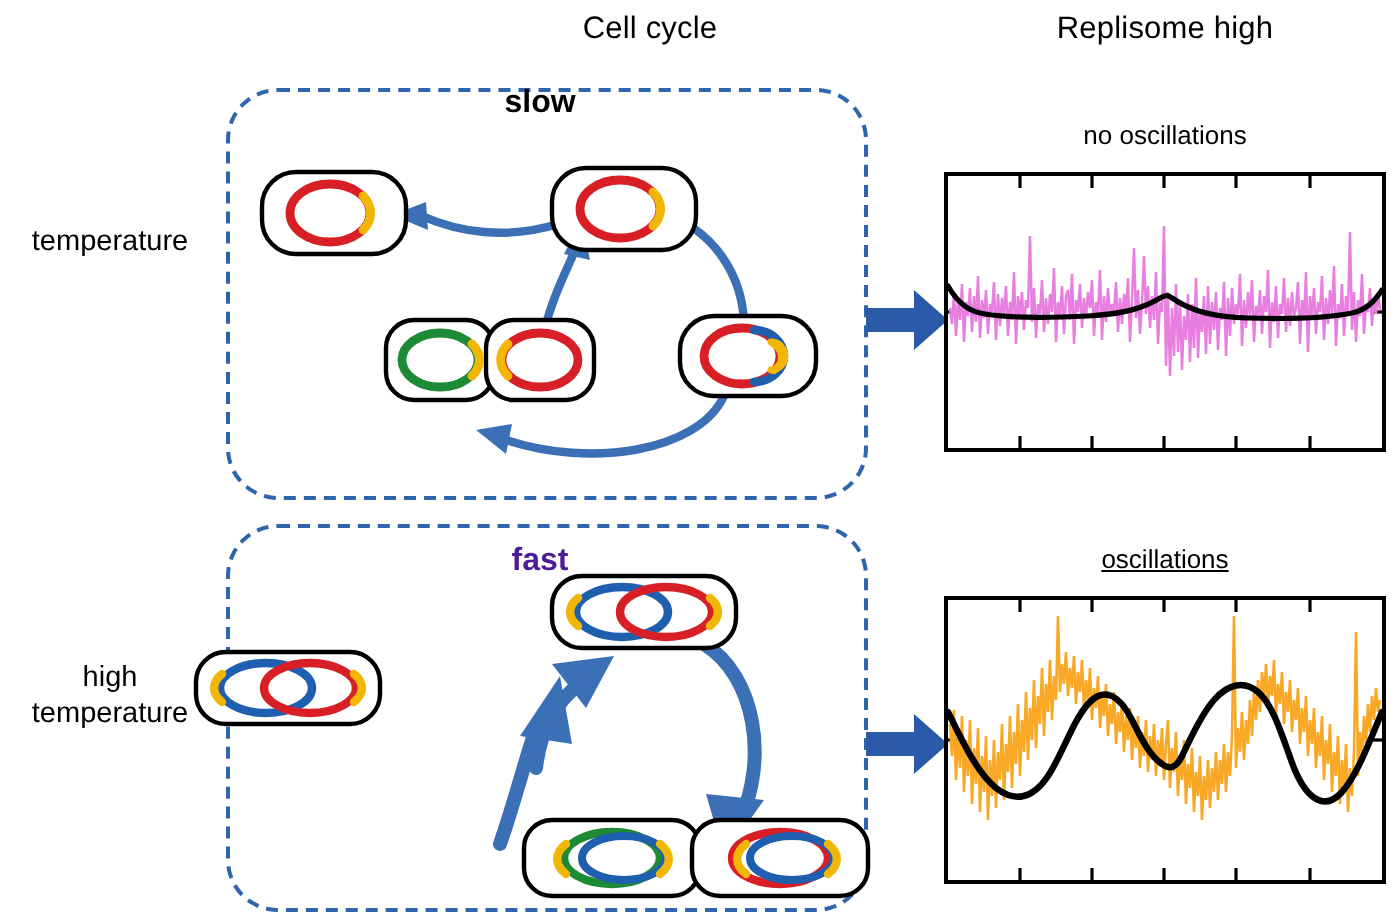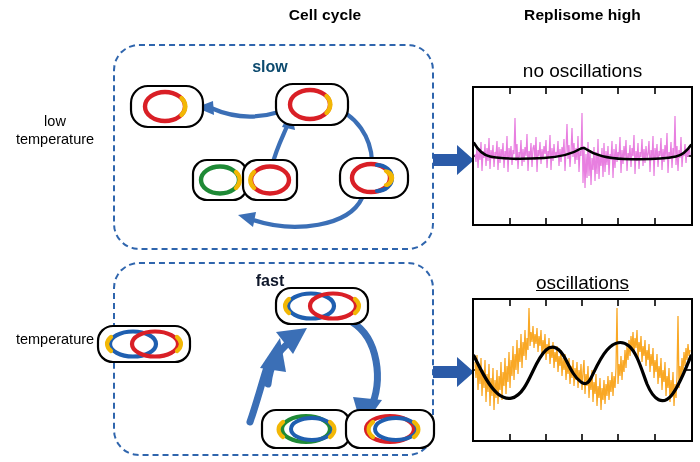--- a/index.html
+++ b/index.html
@@ -3,48 +3,47 @@
 <meta charset="utf-8">
 <style>
   html,body{margin:0;padding:0;background:#ffffff;}
   body{
     width:700px;height:462px;position:relative;overflow:hidden;
     font-family:"Liberation Sans","DejaVu Sans",sans-serif;
     color:#000;
   }
   .abs{position:absolute;}
   .hdr{
-    font-size:15.5px;font-weight:bold;text-align:center;letter-spacing:.1px;
-  }
-  .sublbl{font-size:19px;text-align:center;}
+    font-size:15.5px;font-weight:normal;text-align:center;letter-spacing:.1px;
+  }
+  .sublbl{font-size:13px;text-align:center;}
   .sidelbl{font-size:14.5px;text-align:center;line-height:1.25;}
   .phase{
     font-size:16px;font-weight:bold;text-align:center;
   }
   .dashbox{
     border:2.4px dashed #2f65ad;border-radius:26px;background:transparent;
   }
   svg{display:block;overflow:visible;}
   .plotframe{border:2px solid #000;background:#fff;box-sizing:border-box;}
 </style>
 </head>
 <body>
 
 <div class="abs hdr" style="left:180px;top:6px;width:290px;">Cell cycle</div>
 
 <div class="abs hdr" style="left:470px;top:6px;width:225px;">Replisome high</div>
 
 <div class="abs sidelbl" style="left:2px;top:112px;width:106px;">
-  <div>low</div>
   <div>temperature</div>
 </div>
 
 <div class="abs dashbox" style="left:113px;top:44px;width:317px;height:202px;"></div>
 
-<div class="abs phase" style="left:200px;top:58px;width:140px;color:#0c4a6e;">slow</div>
+<div class="abs phase" style="left:200px;top:43px;width:140px;color:#000000;">slow</div>
 
 <svg class="abs" style="left:113px;top:44px;" width="317" height="202" viewBox="0 0 317 202">
 
   <g>
     <path d="M 166 68 C 140 76 116 72 98 64" fill="none" stroke="#3b6fb6" stroke-width="4.2" stroke-linecap="round"></path>
     <path d="M 100 57 L 83 63.5 L 101 71 Z" fill="#3b6fb6"></path>
   </g>
 
   <g>
     <path d="M 216 62 C 245 70 258 95 259 117" fill="none" stroke="#3b6fb6" stroke-width="4.2" stroke-linecap="round"></path>
@@ -113,26 +112,27 @@
       <line x1="181" y1="136" x2="181" y2="130"></line>
       <line x1="0" y1="68" x2="5" y2="68"></line>
         <line x1="217" y1="68" x2="212" y2="68"></line>
     </g>
     <path fill="none" stroke="#e87fe0" stroke-width="1.25" d="M1 66 L2 74 L3 58 L4 80 L5 61 L6 72 L7 54 L8 83 L9 63 L10 70 L11 56 L12 78 L13 60 L14 73 L15 50 L16 81 L17 62 L18 71 L19 57 L20 79 L21 64 L22 68 L23 53 L24 82 L25 59 L26 75 L27 61 L28 69 L29 55 L30 80 L31 63 L32 72 L33 48 L34 84 L35 60 L36 70 L37 58 L38 77 L39 62 L40 66 L41 30 L42 73 L43 56 L44 81 L45 64 L46 69 L47 52 L48 78 L49 61 L50 74 L51 59 L52 68 L53 46 L54 83 L55 63 L56 70 L57 55 L58 79 L59 60 L60 57 L61 72 L62 49 L63 84 L64 62 L65 68 L66 54 L67 76 L68 61 L69 71 L70 58 L71 66 L72 52 L73 80 L74 63 L75 69 L76 47 L77 82 L78 60 L79 73 L80 56 L81 70 L82 64 L83 68 L84 53 L85 78 L86 61 L87 74 L88 59 L89 67 L90 51 L91 83 L92 62 L93 36 L94 71 L95 57 L96 79 L97 64 L98 40 L99 69 L100 55 L101 76 L102 60 L103 72 L104 48 L105 84 L106 63 L107 68 L108 25 L109 95 L110 58 L111 100 L112 66 L113 90 L114 54 L115 88 L116 62 L117 97 L118 70 L119 82 L120 59 L121 93 L122 64 L123 86 L124 51 L125 91 L126 67 L127 78 L128 60 L129 89 L130 55 L131 84 L132 63 L133 77 L134 58 L135 87 L136 66 L137 72 L138 53 L139 90 L140 61 L141 80 L142 56 L143 74 L144 64 L145 69 L146 49 L147 85 L148 62 L149 76 L150 58 L151 70 L152 52 L153 83 L154 65 L155 71 L156 57 L157 79 L158 60 L159 68 L160 47 L161 86 L162 63 L163 73 L164 55 L165 81 L166 64 L167 69 L168 51 L169 78 L170 61 L171 75 L172 58 L173 70 L174 66 L175 53 L176 84 L177 62 L178 72 L179 48 L180 88 L181 60 L182 70 L183 56 L184 79 L185 63 L186 68 L187 50 L188 82 L189 61 L190 74 L191 57 L192 69 L193 45 L194 85 L195 64 L196 71 L197 54 L198 80 L199 60 L200 68 L201 28 L202 77 L203 58 L204 83 L205 62 L206 70 L207 49 L208 79 L209 64 L210 68 L211 56 L212 75 L213 61 L214 69 L215 58 L216 67"></path>
     <path fill="none" stroke="#000" stroke-width="2.6" stroke-linejoin="round" stroke-linecap="round" d="M0 55 C4 62 9 67 16 68.5 C30 71.5 50 71 70 70 C88 69 98 66 107 60.5 C109 59.5 110 59.5 112 61 C122 68 134 70.5 150 71 C170 71.6 190 71 202 68.5 C209 67 213 63 217 57"></path>
   </svg>
 </div>
 
 <div class="abs sidelbl" style="left:2px;top:330px;width:106px;">
+  <div>high</div>
   <div>temperature</div>
 </div>
 
 <div class="abs dashbox" style="left:113px;top:262px;width:317px;height:190px;"></div>
 
-<div class="abs phase" style="left:200px;top:272px;width:140px;color:#0f172a;">fast</div>
+<div class="abs phase" style="left:200px;top:272px;width:140px;color:#4c1d95;">fast</div>
 
 <svg class="abs" style="left:90px;top:262px;" width="345" height="190" viewBox="0 0 345 190">
 
   <g>
     <path d="M 200 80 C 186 90 180 105 178 122" fill="none" stroke="#3b6fb6" stroke-width="7" stroke-linecap="round"></path>
     <path d="M 217 66 L 186 70 L 203 92 Z" fill="#3b6fb6"></path>
   </g>
 
   <g>
     <path d="M 160 160 C 167 140 172 120 178 102" fill="none" stroke="#3b6fb6" stroke-width="7" stroke-linecap="round"></path>

